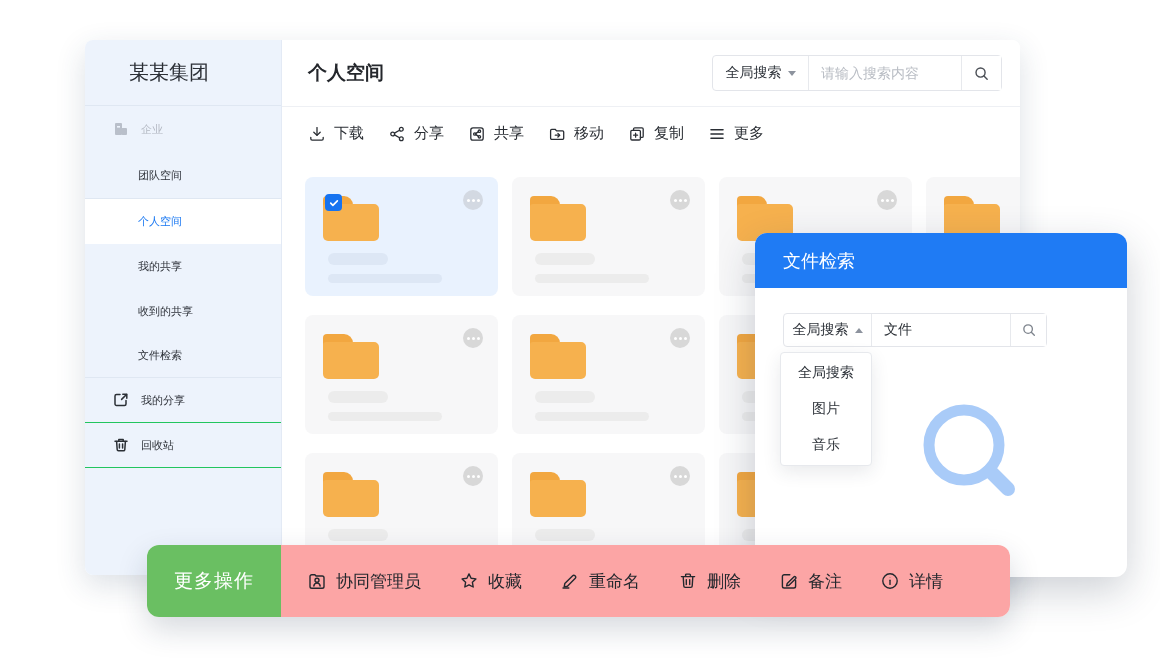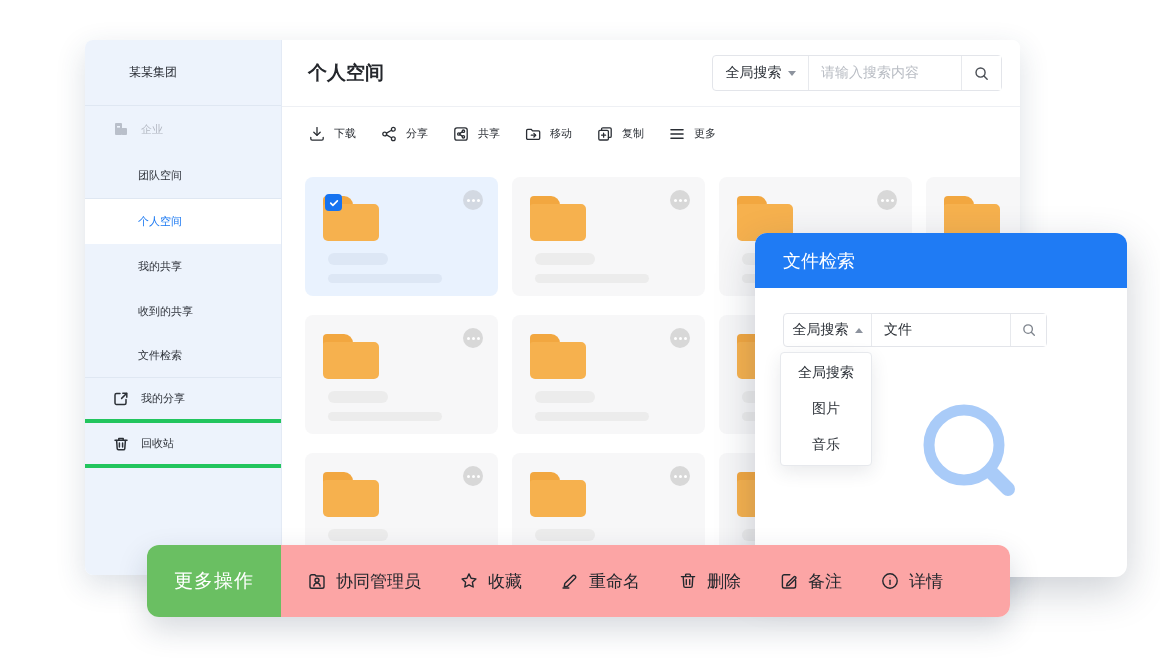--- a/index.html
+++ b/index.html
@@ -7,55 +7,55 @@
   .stage { position:relative; width:1160px; height:660px; background:#fff; overflow:hidden; }
 
   
   .window { position:absolute; left:85px; top:40px; width:935px; height:535px;
             background:#fff; border-radius:8px; box-shadow:0 10px 30px rgba(40,60,95,.16);
             display:flex; overflow:hidden; z-index:1; }
 
   
   .sidebar { width:197px; flex:0 0 197px; background:#edf3fc; border-right:1px solid #e3eaf5; }
   .org-row { height:66px; display:flex; align-items:center; padding-left:44px;
-             font-size:12px; color:#2b2f36; border-bottom:1px solid #dfe7f2; }
+             font-size:20px; color:#2b2f36; border-bottom:1px solid #dfe7f2; }
   .s-row { height:45px; display:flex; align-items:center; padding-left:53px;
            font-size:11px; color:#2d3138; cursor:pointer; }
   .s-row.iconed { padding-left:27px; gap:11px; }
   .s-row.section { color:#b3b8c2; height:46px; cursor:default; }
   .s-row.h47 { height:47px; border-bottom:1px solid #dfe7f2; }
   .s-row.h44 { height:44px; }
   .s-row.h44b { height:44px; border-bottom:1px solid #dfe7f2; }
-  .s-row.divb { border-bottom:4px solid #22c55e; }
+  .s-row.divb { border-bottom:1px solid #22c55e; }
   .s-row.active { background:#ffffff; color:#1877f2; }
   .s-icon { width:18px; height:18px; flex:0 0 18px; display:inline-flex; }
   .s-icon svg { width:18px; height:18px; }
 
   
   .main { flex:1; min-width:0; display:flex; flex-direction:column; background:#fff; }
   .main-header { height:67px; flex:0 0 67px; display:flex; align-items:center;
                  padding:0 18px 0 26px; border-bottom:1px solid #eef0f4; position:relative; }
   .page-title { font-size:19px; font-weight:700; color:#24272c; }
   .search-box { position:absolute; right:18px; top:50%; transform:translateY(-50%);
                 width:290px; height:36px; border:1px solid #e3e5ea; border-radius:4px;
                 display:flex; align-items:stretch; background:#fff; }
   .scope { width:96px; display:flex; align-items:center; justify-content:center; gap:6px;
            font-size:14px; color:#2f343b; border-right:1px solid #e7e9ed; cursor:pointer; }
   .caret { width:0; height:0; border-left:4px solid transparent; border-right:4px solid transparent; }
   .caret.down { border-top:5px solid #8d939e; }
   .caret.up { border-bottom:5px solid #8d939e; }
   .search-input { flex:1; min-width:0; border:0; outline:none; padding:0 12px;
-                  font-size:14px; color:#2b3036; font-family:Liberation Serif, serif; }
+                  font-size:14px; color:#2b3036; font-family:Liberation Sans, sans-serif; }
   .search-input::placeholder { color:#b9bdc4; }
   .search-btn { width:40px; border-left:1px solid #e7e9ed; display:flex; align-items:center;
                 justify-content:center; cursor:pointer; background:#fff; }
 
   
   .toolbar { height:53px; flex:0 0 53px; display:flex; align-items:center; padding:0 26px; gap:24px; }
-  .t-item { display:flex; align-items:center; gap:8px; font-size:11px; color:#2a2e34; cursor:pointer; }
+  .t-item { display:flex; align-items:center; gap:8px; font-size:15px; color:#2a2e34; cursor:pointer; }
   .t-item svg { width:18px; height:18px; }
 
   
   .grid { position:relative; flex:1; overflow:hidden; display:grid;
           grid-template-columns:repeat(4,193px); grid-auto-rows:119px;
           gap:19px 14px; padding:17px 0 0 23px; }
   .card { position:relative; border-radius:8px; background:#f7f7f8; cursor:pointer; }
   .card.sel { background:#e9f2fe; }
   .folder { position:absolute; left:18px; top:19px; width:56px; height:45px; }
   .folder .tab { position:absolute; left:0; top:0; width:30px; height:15px; background:#f2a740;

